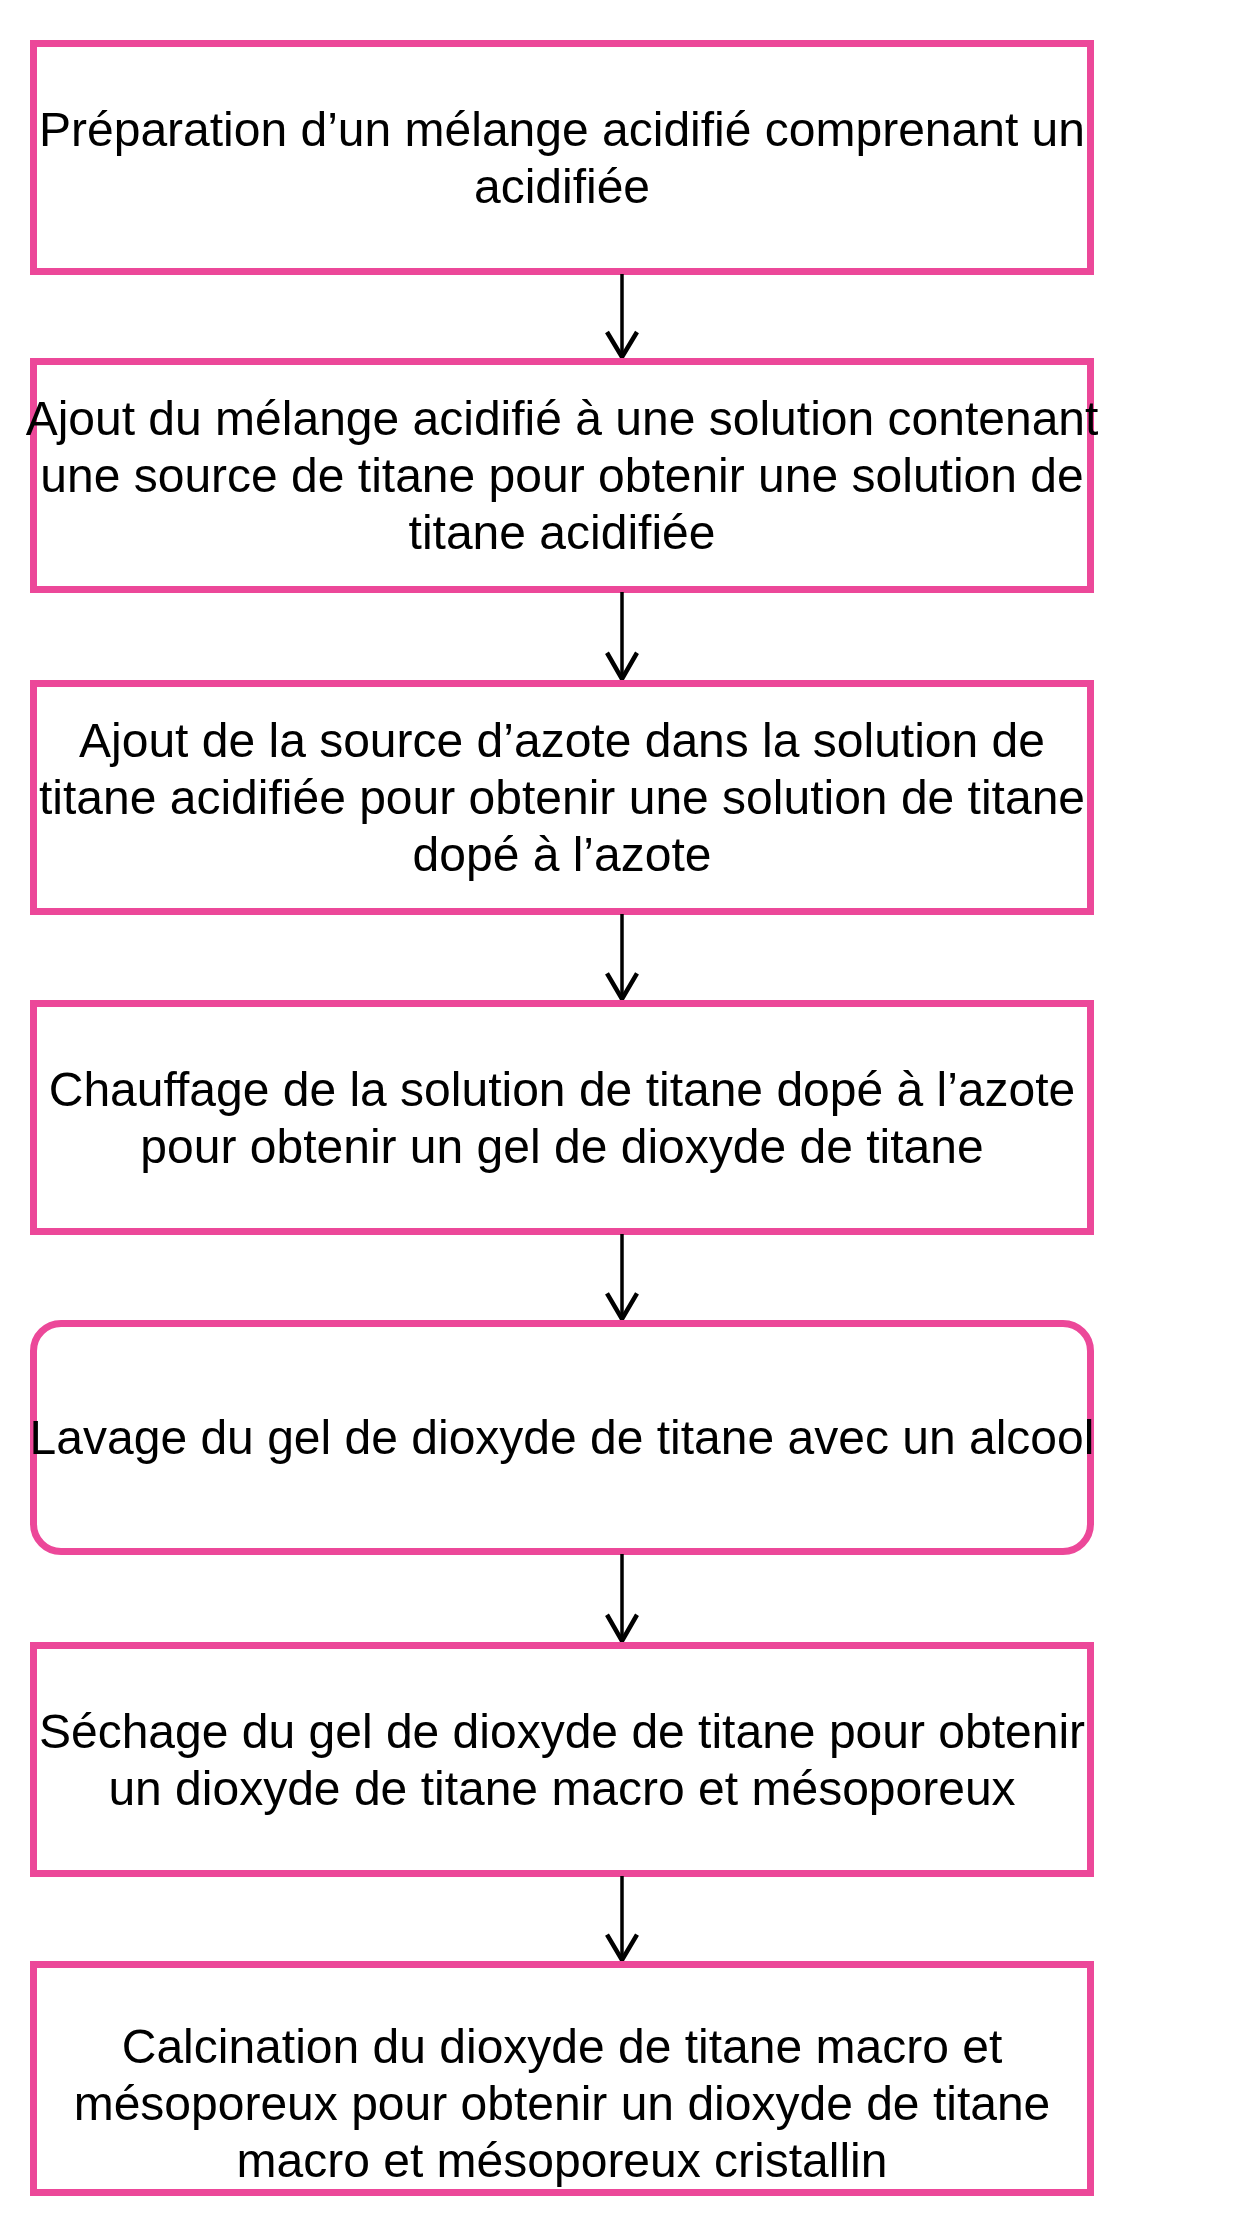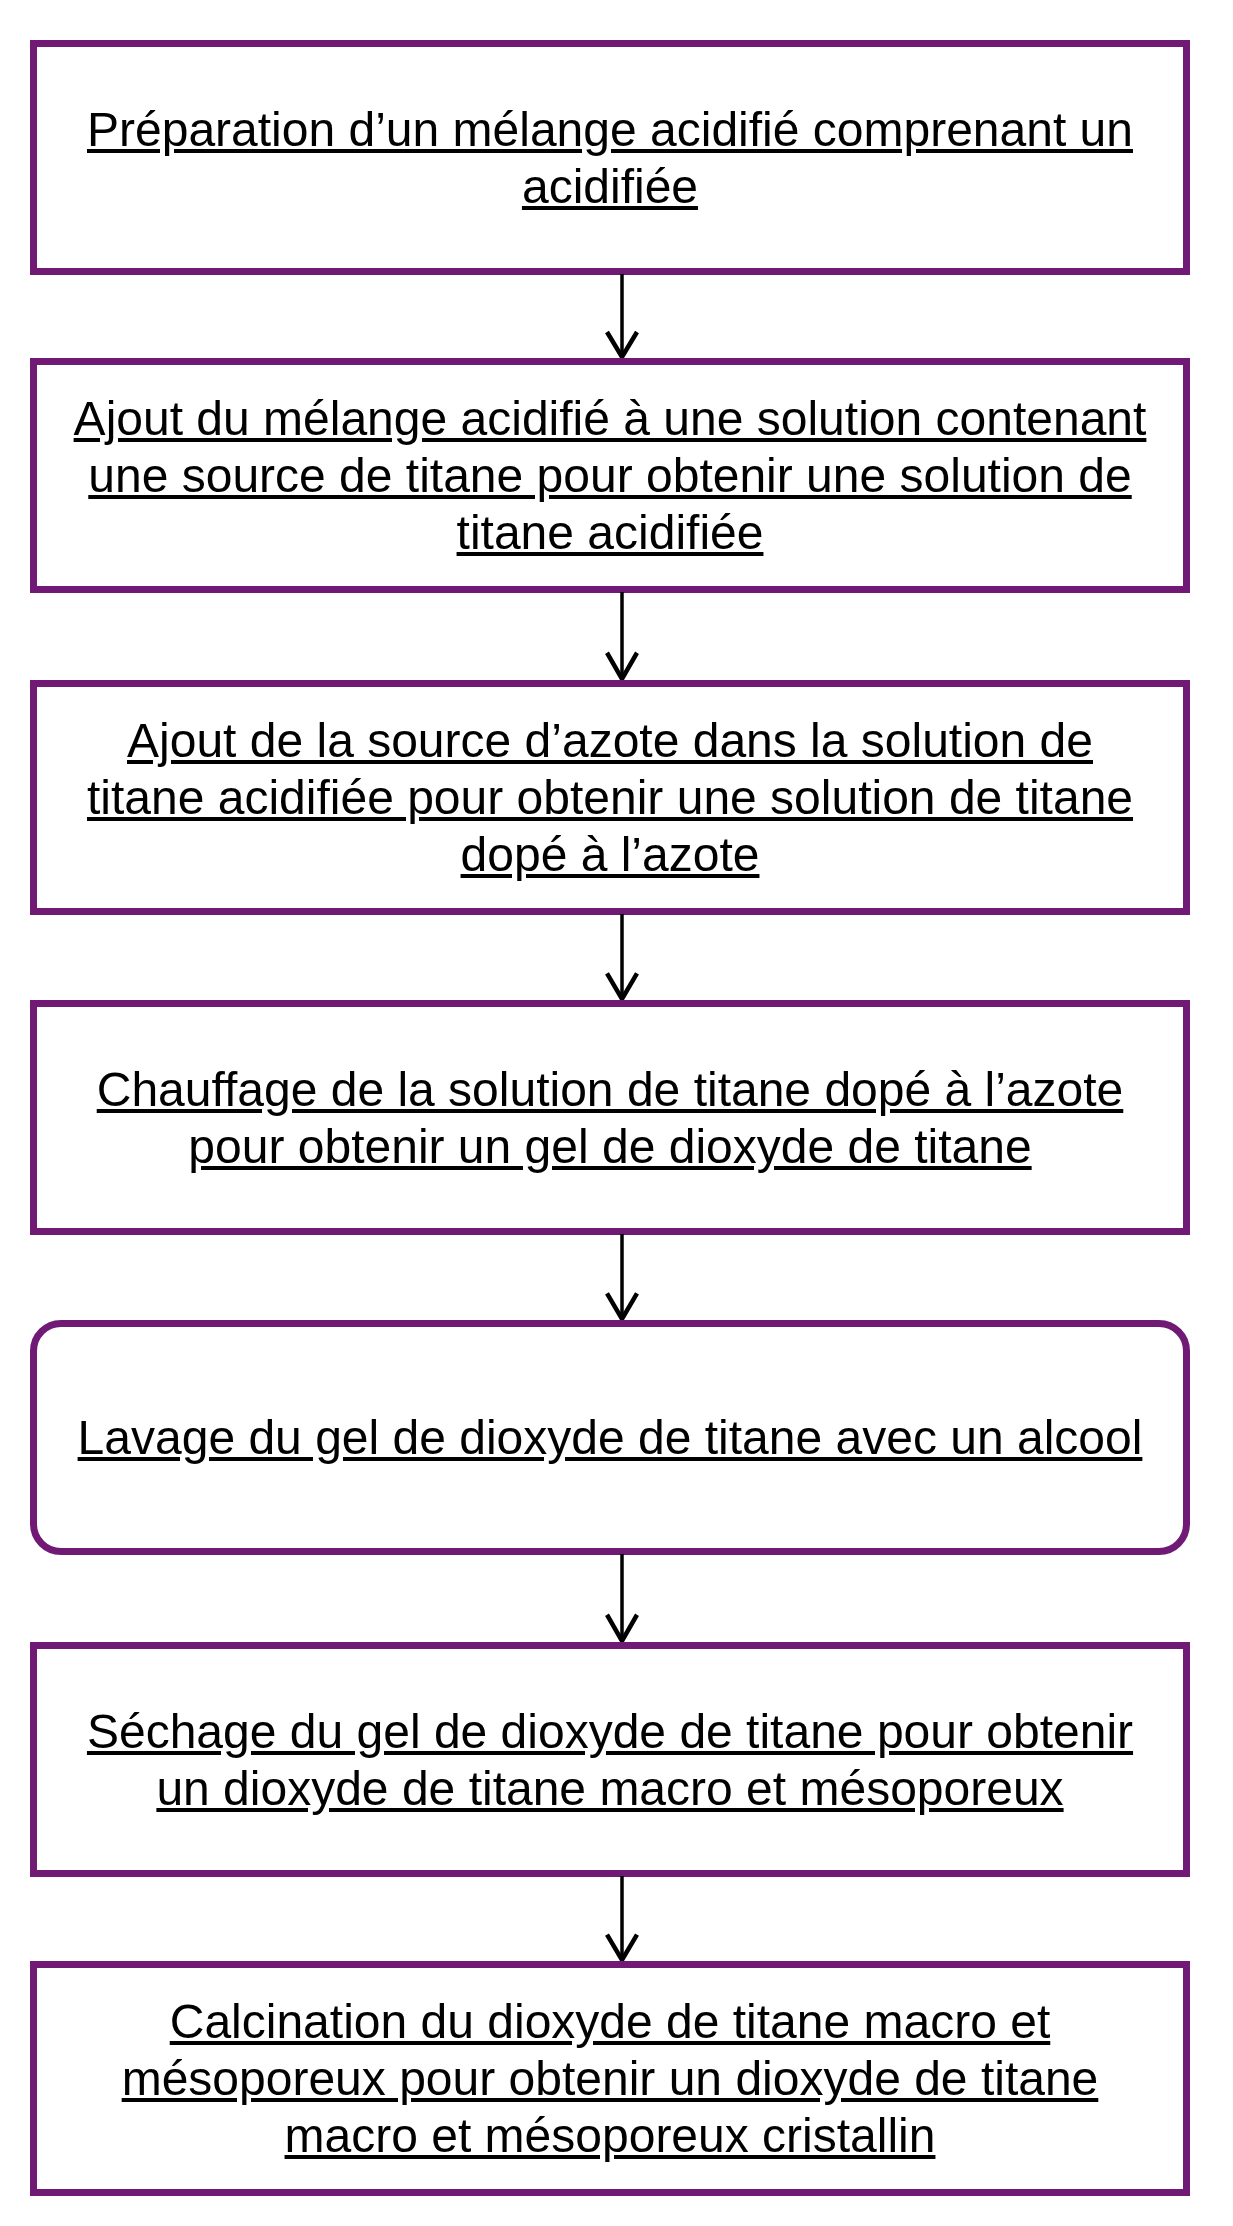--- a/index.html
+++ b/index.html
@@ -11,31 +11,30 @@
     position: relative;
     width: 1233px;
     height: 2226px;
     background: #ffffff;
     font-family: "Liberation Sans", "DejaVu Sans", sans-serif;
     color: #000000;
   }
   .flow-box {
     position: absolute;
     left: 30px;
-    width: 1160px;
+    width: 1064px;
     height: 235px;
     box-sizing: border-box;
-    border: 7px solid #701a75;
+    border: 7px solid #ec4899;
     background: #ffffff;
     display: flex;
     flex-direction: column;
     justify-content: center;
     align-items: center;
     text-align: center;
-    text-decoration: underline;
   }
   .flow-box .line {
     font-size: 48px;
     line-height: 57px;
     white-space: nowrap;
     letter-spacing: 0px;
   }
   .connector {
     position: absolute;
     left: 602px;
@@ -102,19 +101,19 @@
   <div class="flow-box" style="top:1642px;">
     <div class="line">Séchage du gel de dioxyde de titane pour obtenir</div>
     <div class="line">un dioxyde de titane macro et mésoporeux</div>
   </div>
 
   <svg class="connector" style="top:1876px;height:86px" viewBox="0 0 40 85" preserveAspectRatio="none">
     <line x1="20" y1="0" x2="20" y2="83" stroke="#000000" stroke-width="3.5"></line>
     <polyline points="5,58 20,83 35,58" fill="none" stroke="#000000" stroke-width="4.5"></polyline>
   </svg>
 
-  <div class="flow-box" style="top:1961px;">
+  <div class="flow-box" style="top:1961px;justify-content:flex-end;">
     <div class="line">Calcination du dioxyde de titane macro et</div>
     <div class="line">mésoporeux pour obtenir un dioxyde de titane</div>
     <div class="line">macro et mésoporeux cristallin</div>
   </div>
 
 </div>
 
 </body></html>

